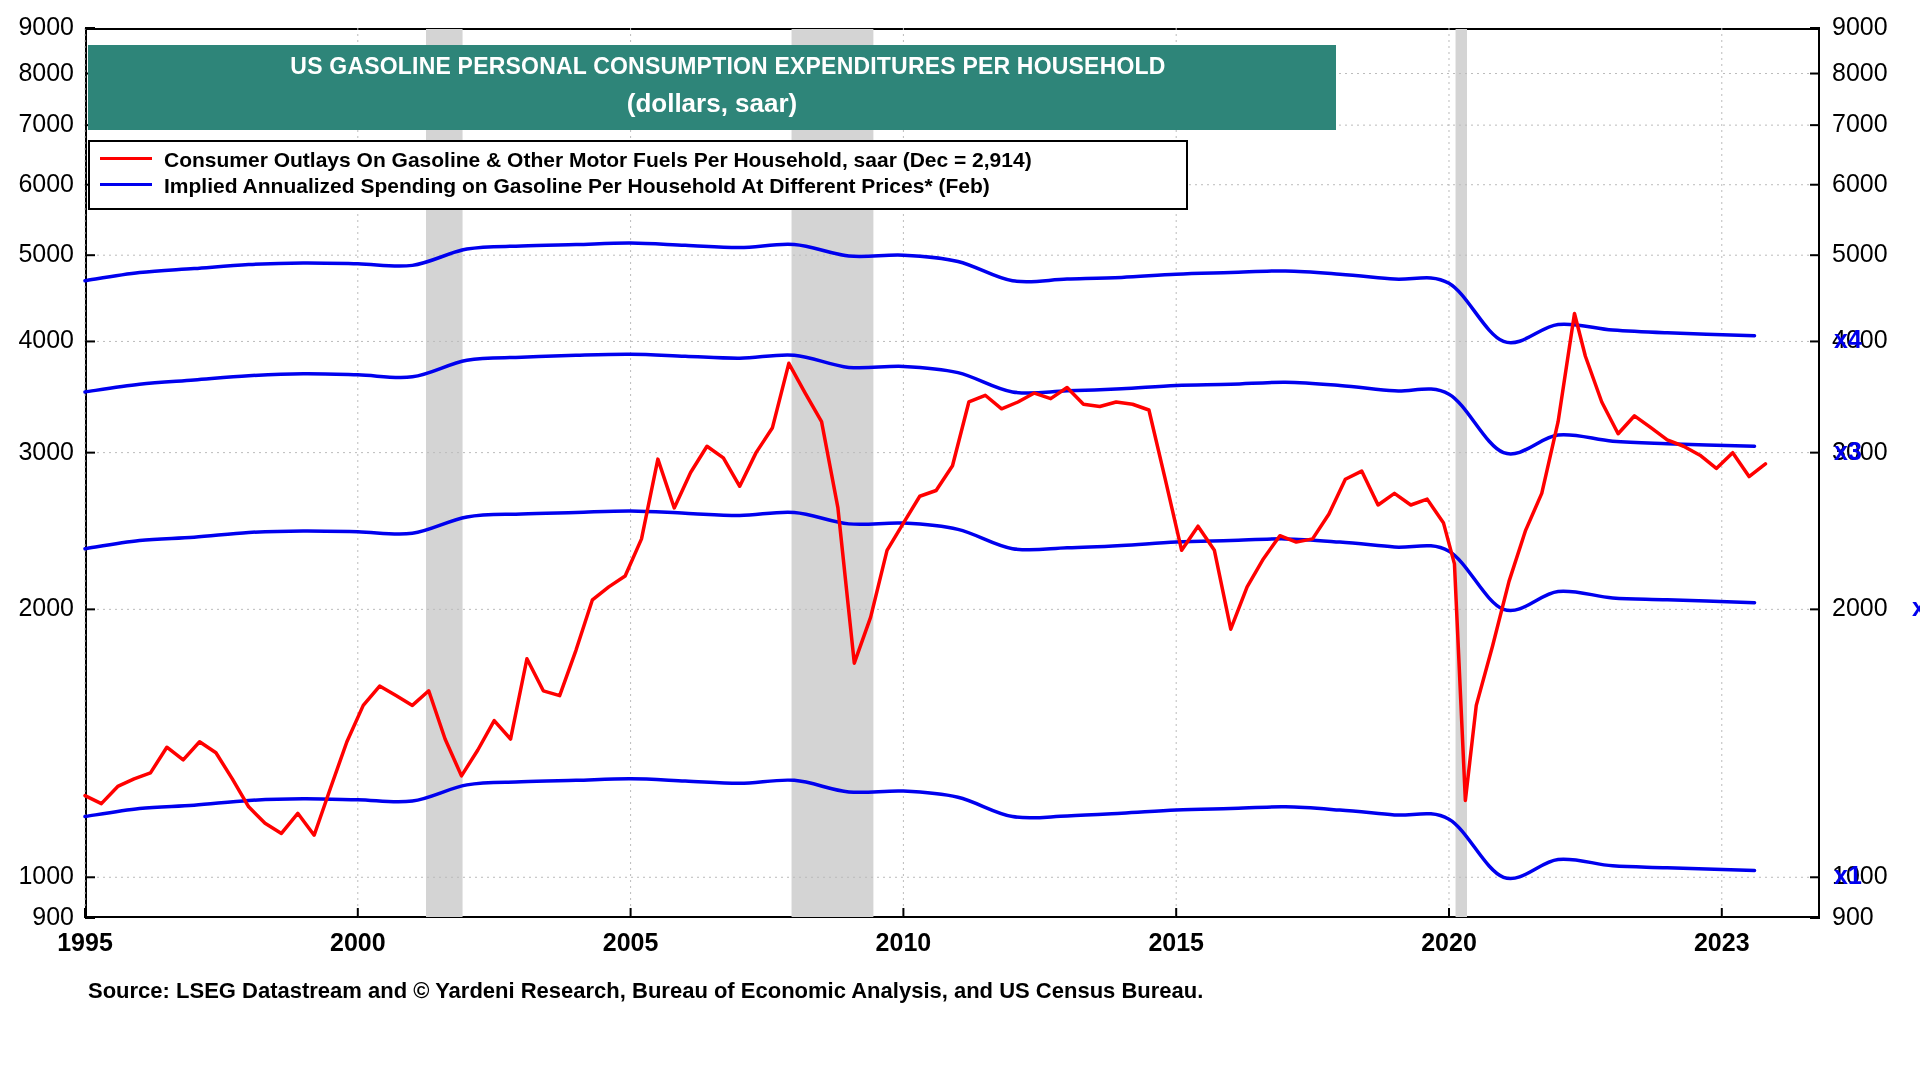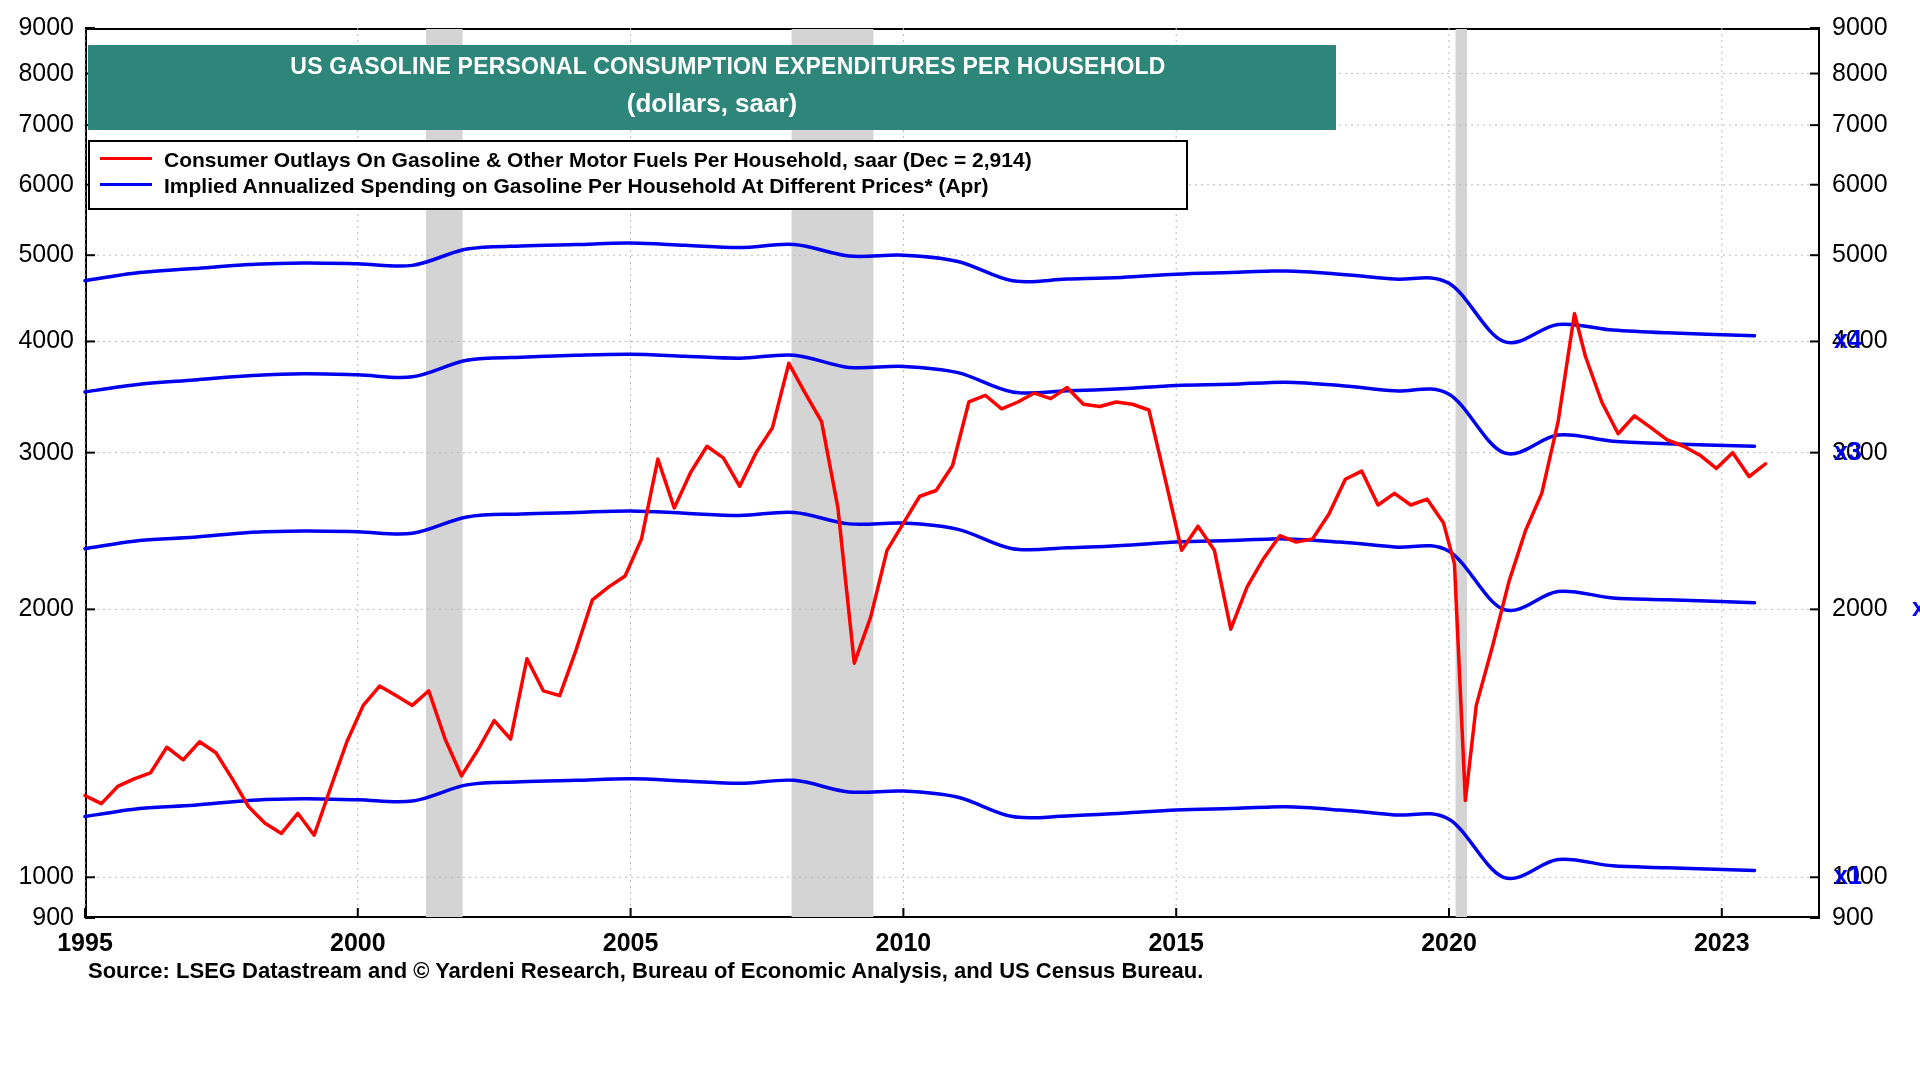--- a/index.html
+++ b/index.html
@@ -132,21 +132,21 @@
   .series-tag {
     position: absolute;
     font-size: 25px;
     font-weight: bold;
     color: #0000ee;
   }
   
   #footnotes {
     position: absolute;
     left: 88px;
-    top: 955px;
+    top: 975px;
     width: 1760px;
   }
   .footnote {
     font-size: 22px;
     font-weight: bold;
     color: #000;
     line-height: 1.45;
     white-space: nowrap;
   }
 </style>
@@ -219,21 +219,21 @@
     <div class="legend-row">
       <span class="legend-swatch">
         <span class="legend-line" style="background:#ff0000;"></span>
       </span>
       <span class="legend-text">Consumer Outlays On Gasoline &amp; Other Motor Fuels Per Household, saar (Dec = 2,914)</span>
     </div>
     <div class="legend-row">
       <span class="legend-swatch">
         <span class="legend-line" style="background:#0000ee;"></span>
       </span>
-      <span class="legend-text">Implied Annualized Spending on Gasoline Per Household At Different Prices* (Apr)</span>
+      <span class="legend-text">Implied Annualized Spending on Gasoline Per Household At Different Prices* (Feb)</span>
     </div>
   </div>
 
   <div id="footnotes">
     <div class="footnote">Source: LSEG Datastream and © Yardeni Research, Bureau of Economic Analysis, and US Census Bureau.</div>
   </div>
 
 <div class="axis-label y-left" style="top: 902px;">900</div>
     <div class="axis-label y-right" style="top: 902px;">900</div>
     <div class="axis-label y-left" style="top: 861.276px;">1000</div>

